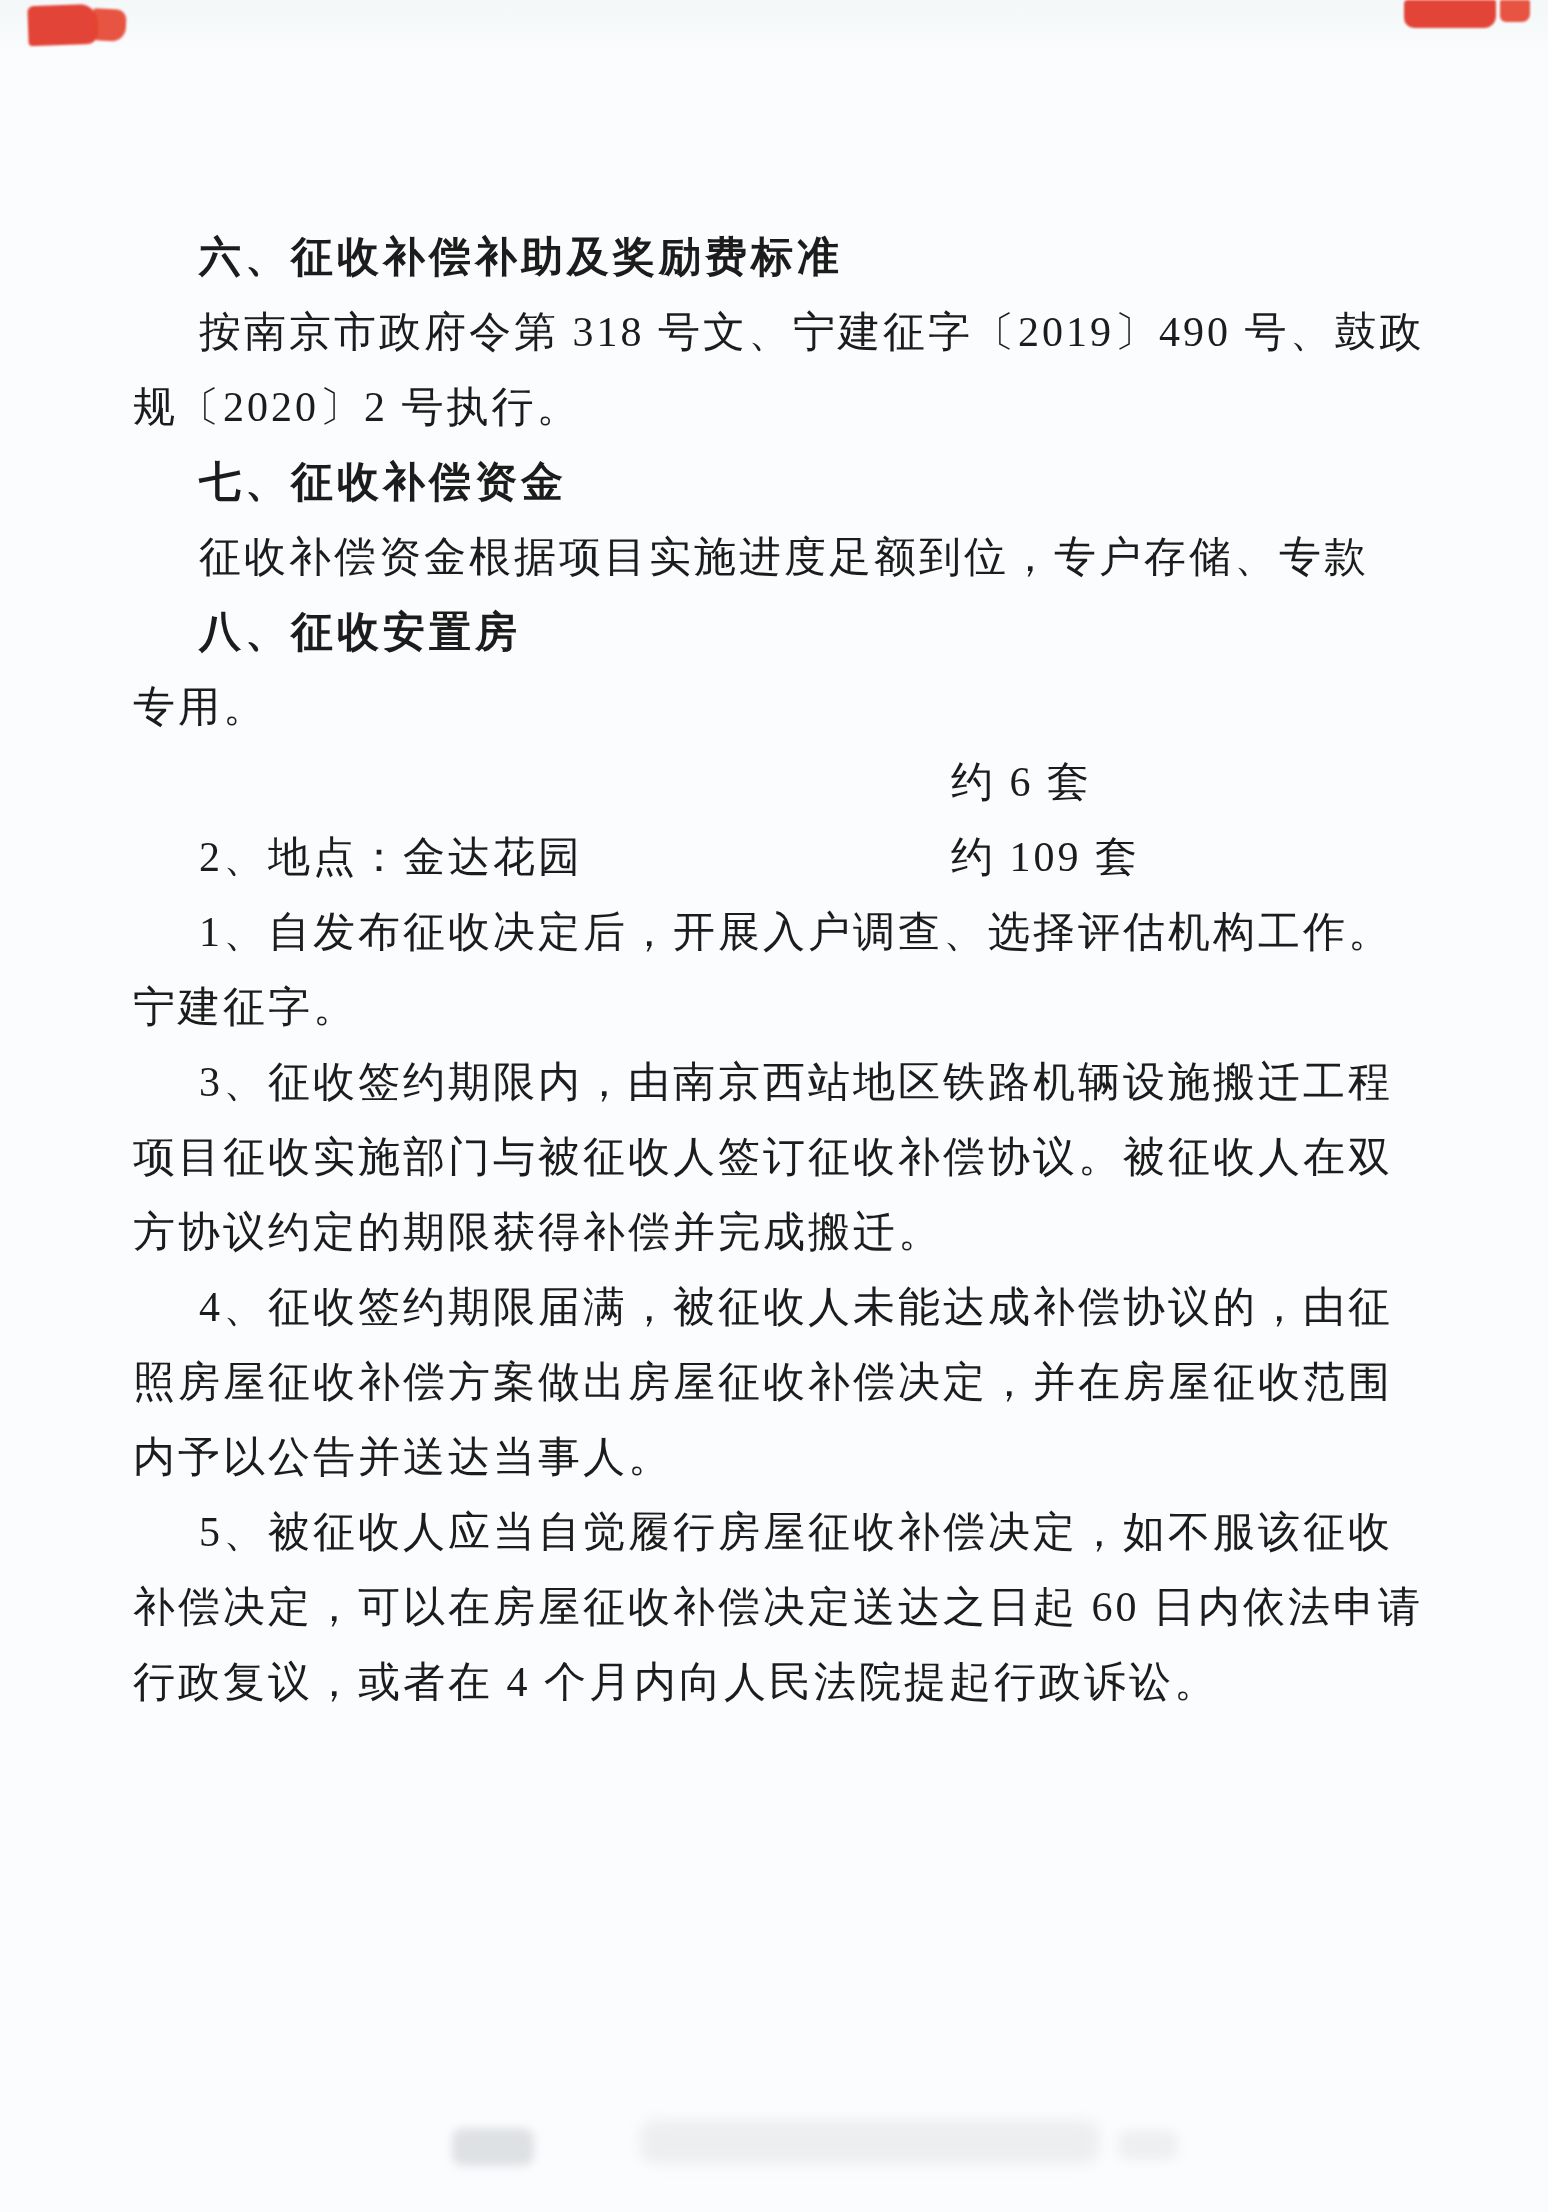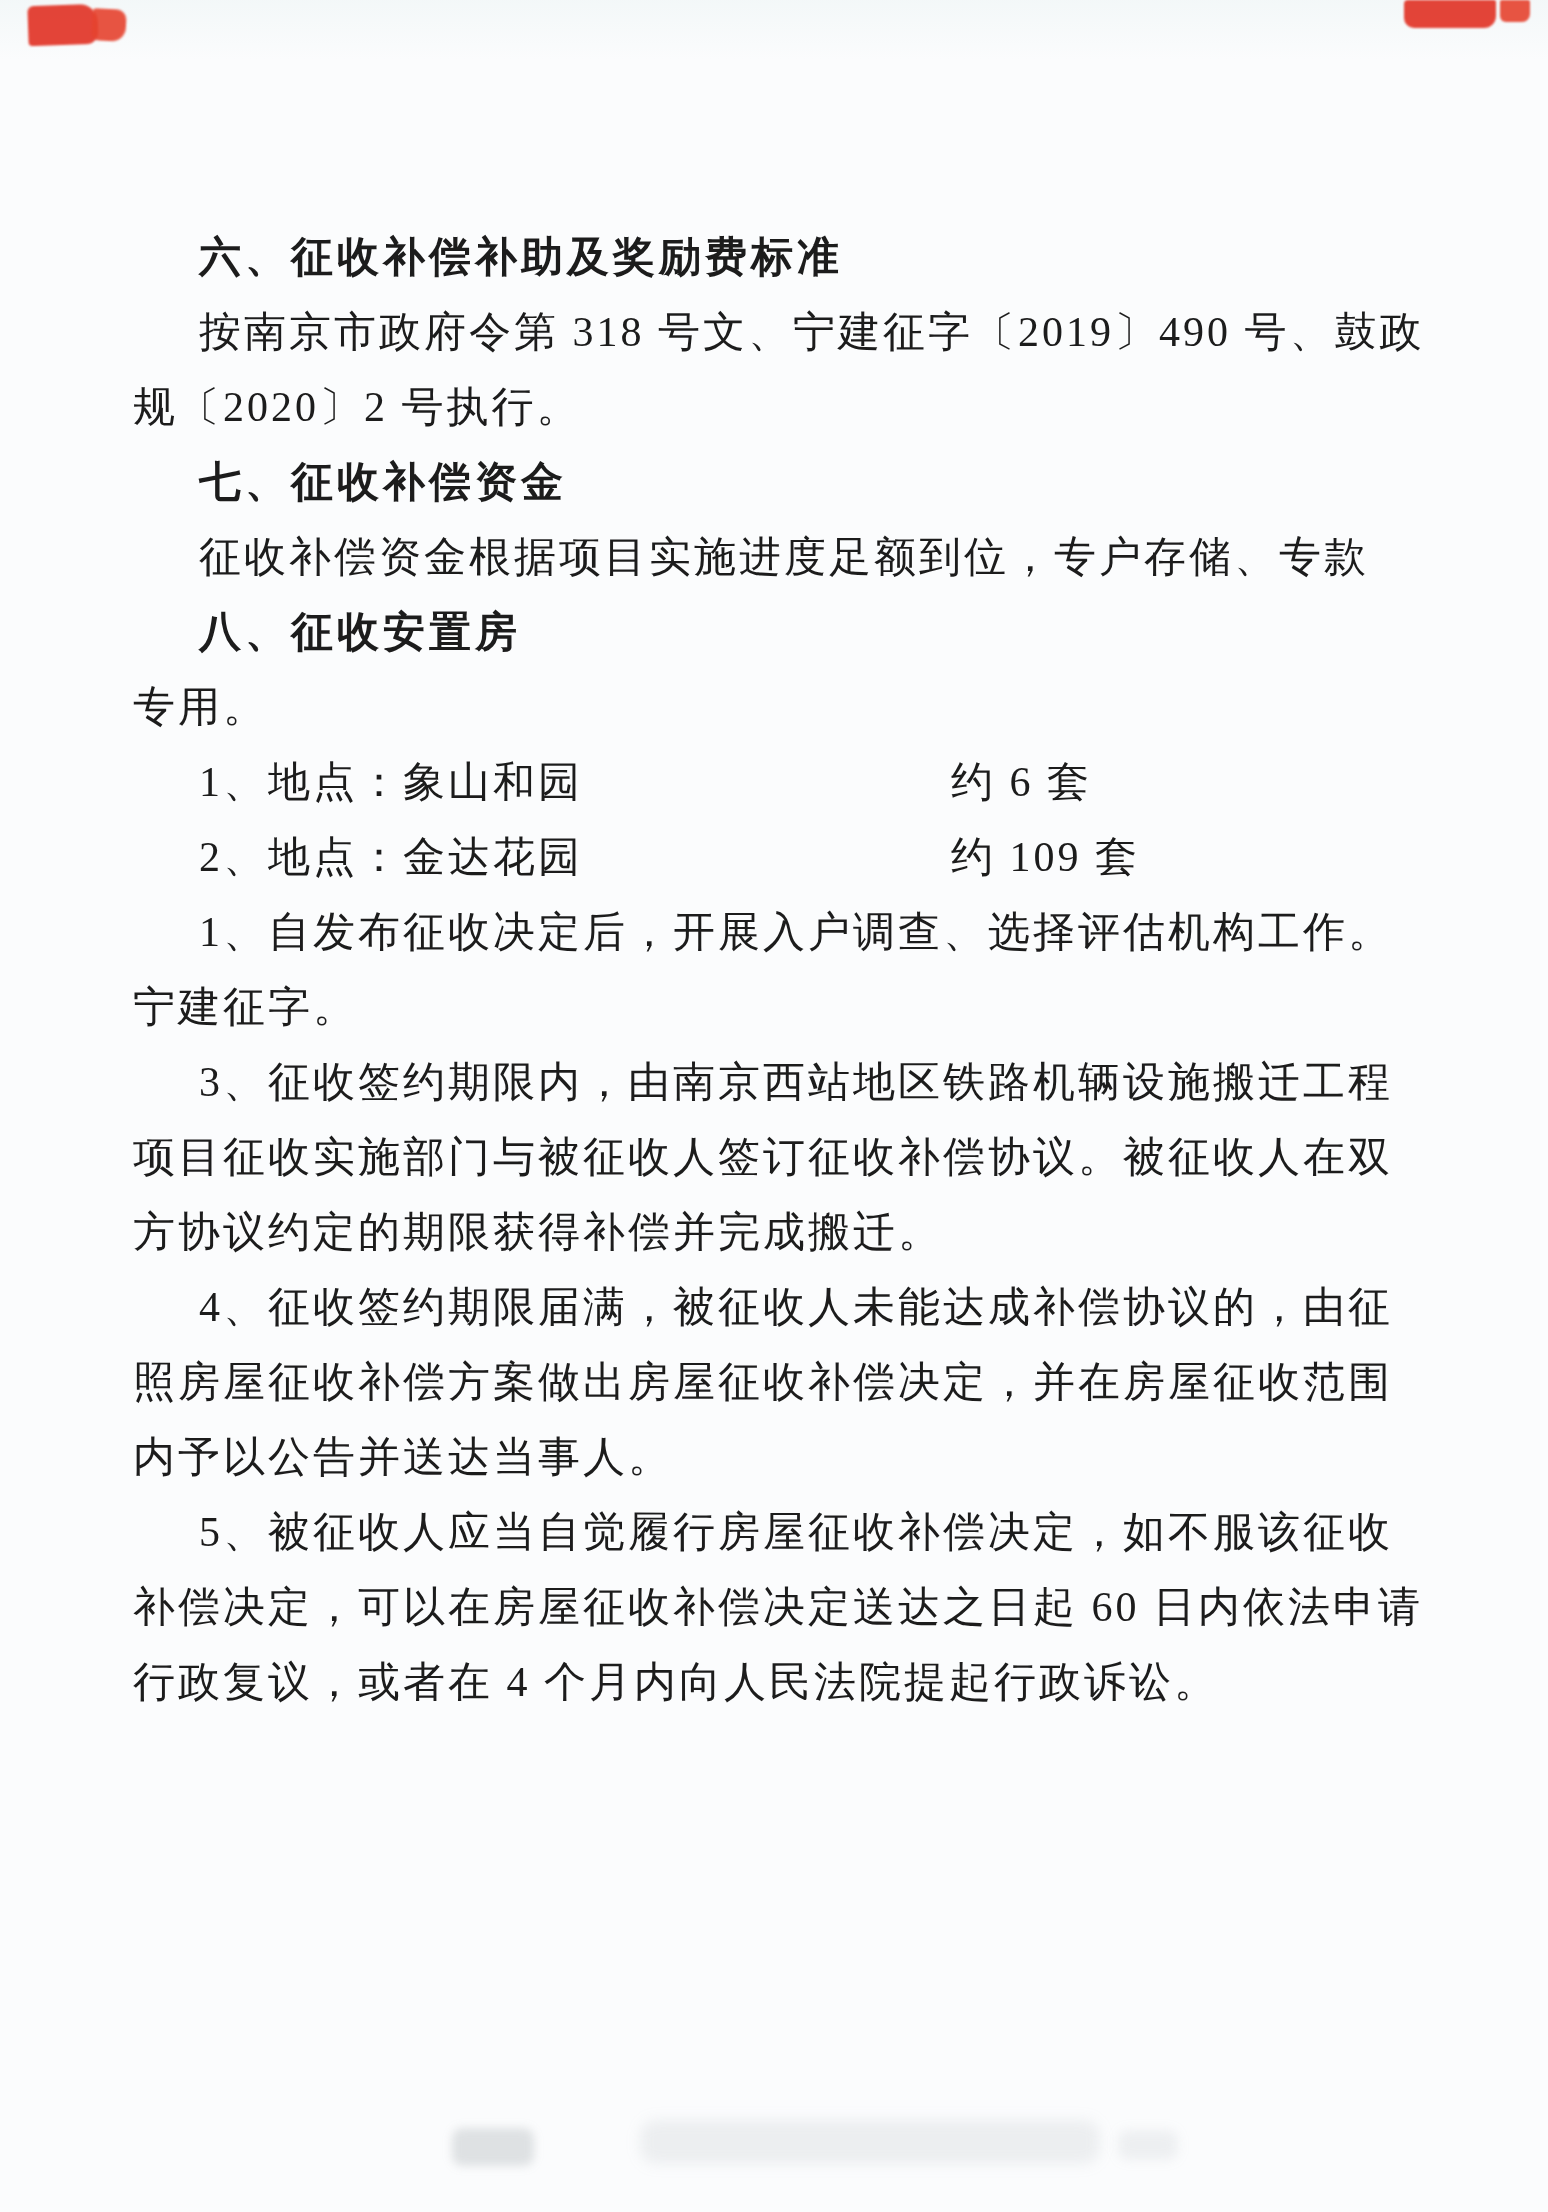--- a/index.html
+++ b/index.html
@@ -67,21 +67,20 @@
 
   <div class="text-block">
     <div class="line heading indent">六、征收补偿补助及奖励费标准</div>
     <div class="line indent">按南京市政府令第 318 号文、宁建征字〔2019〕490 号、鼓政</div>
     <div class="line">规〔2020〕2 号执行。</div>
     <div class="line heading indent">七、征收补偿资金</div>
     <div class="line indent">征收补偿资金根据项目实施进度足额到位，专户存储、专款</div>
     <div class="line heading indent">八、征收安置房</div>
     <div class="line">专用。</div>
     <div class="line indent">
-      <span>1、地点：象山和园</span>
       <span class="count">约 6 套</span>
     </div>
     <div class="line indent">
       <span>2、地点：金达花园</span>
       <span class="count">约 109 套</span>
     </div>
     <div class="line indent">1、自发布征收决定后，开展入户调查、选择评估机构工作。</div>
     <div class="line">宁建征字。</div>
     <div class="line indent">3、征收签约期限内，由南京西站地区铁路机辆设施搬迁工程</div>
     <div class="line">项目征收实施部门与被征收人签订征收补偿协议。被征收人在双</div>

